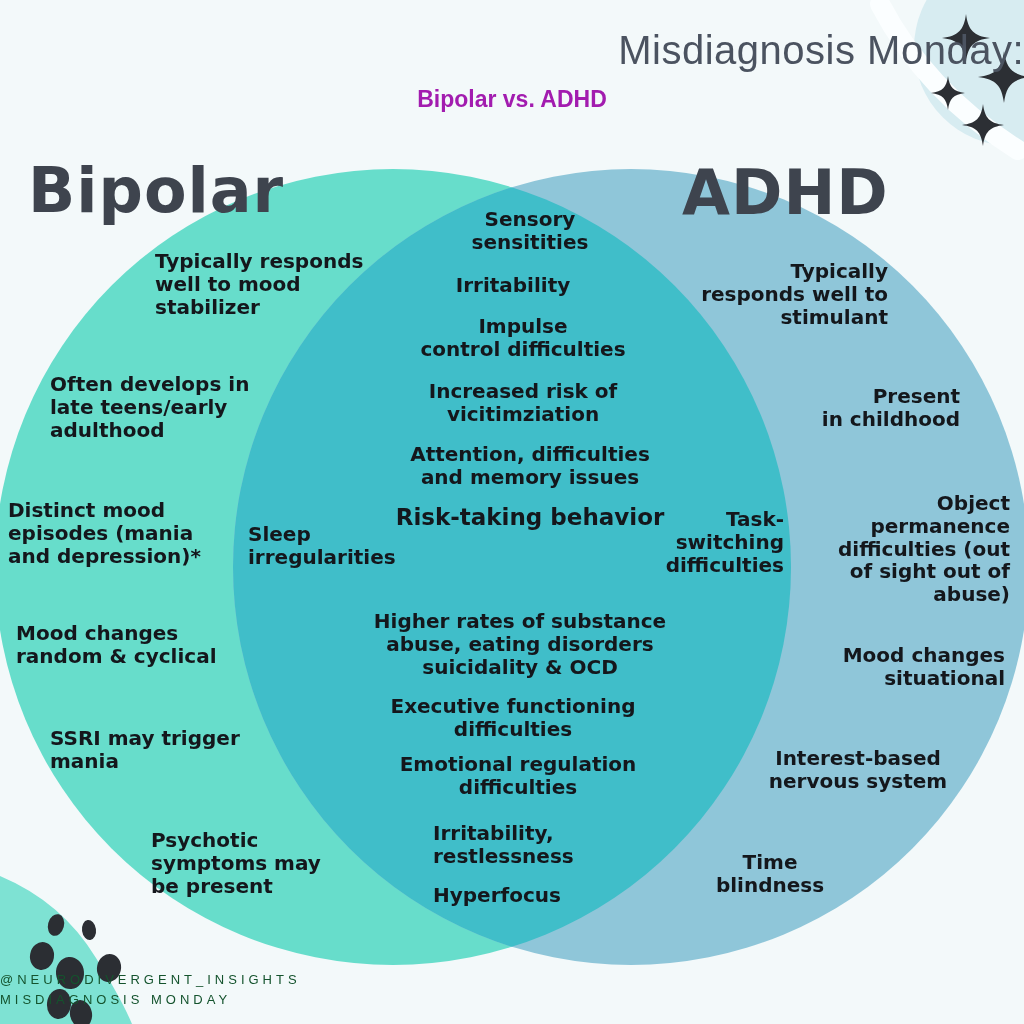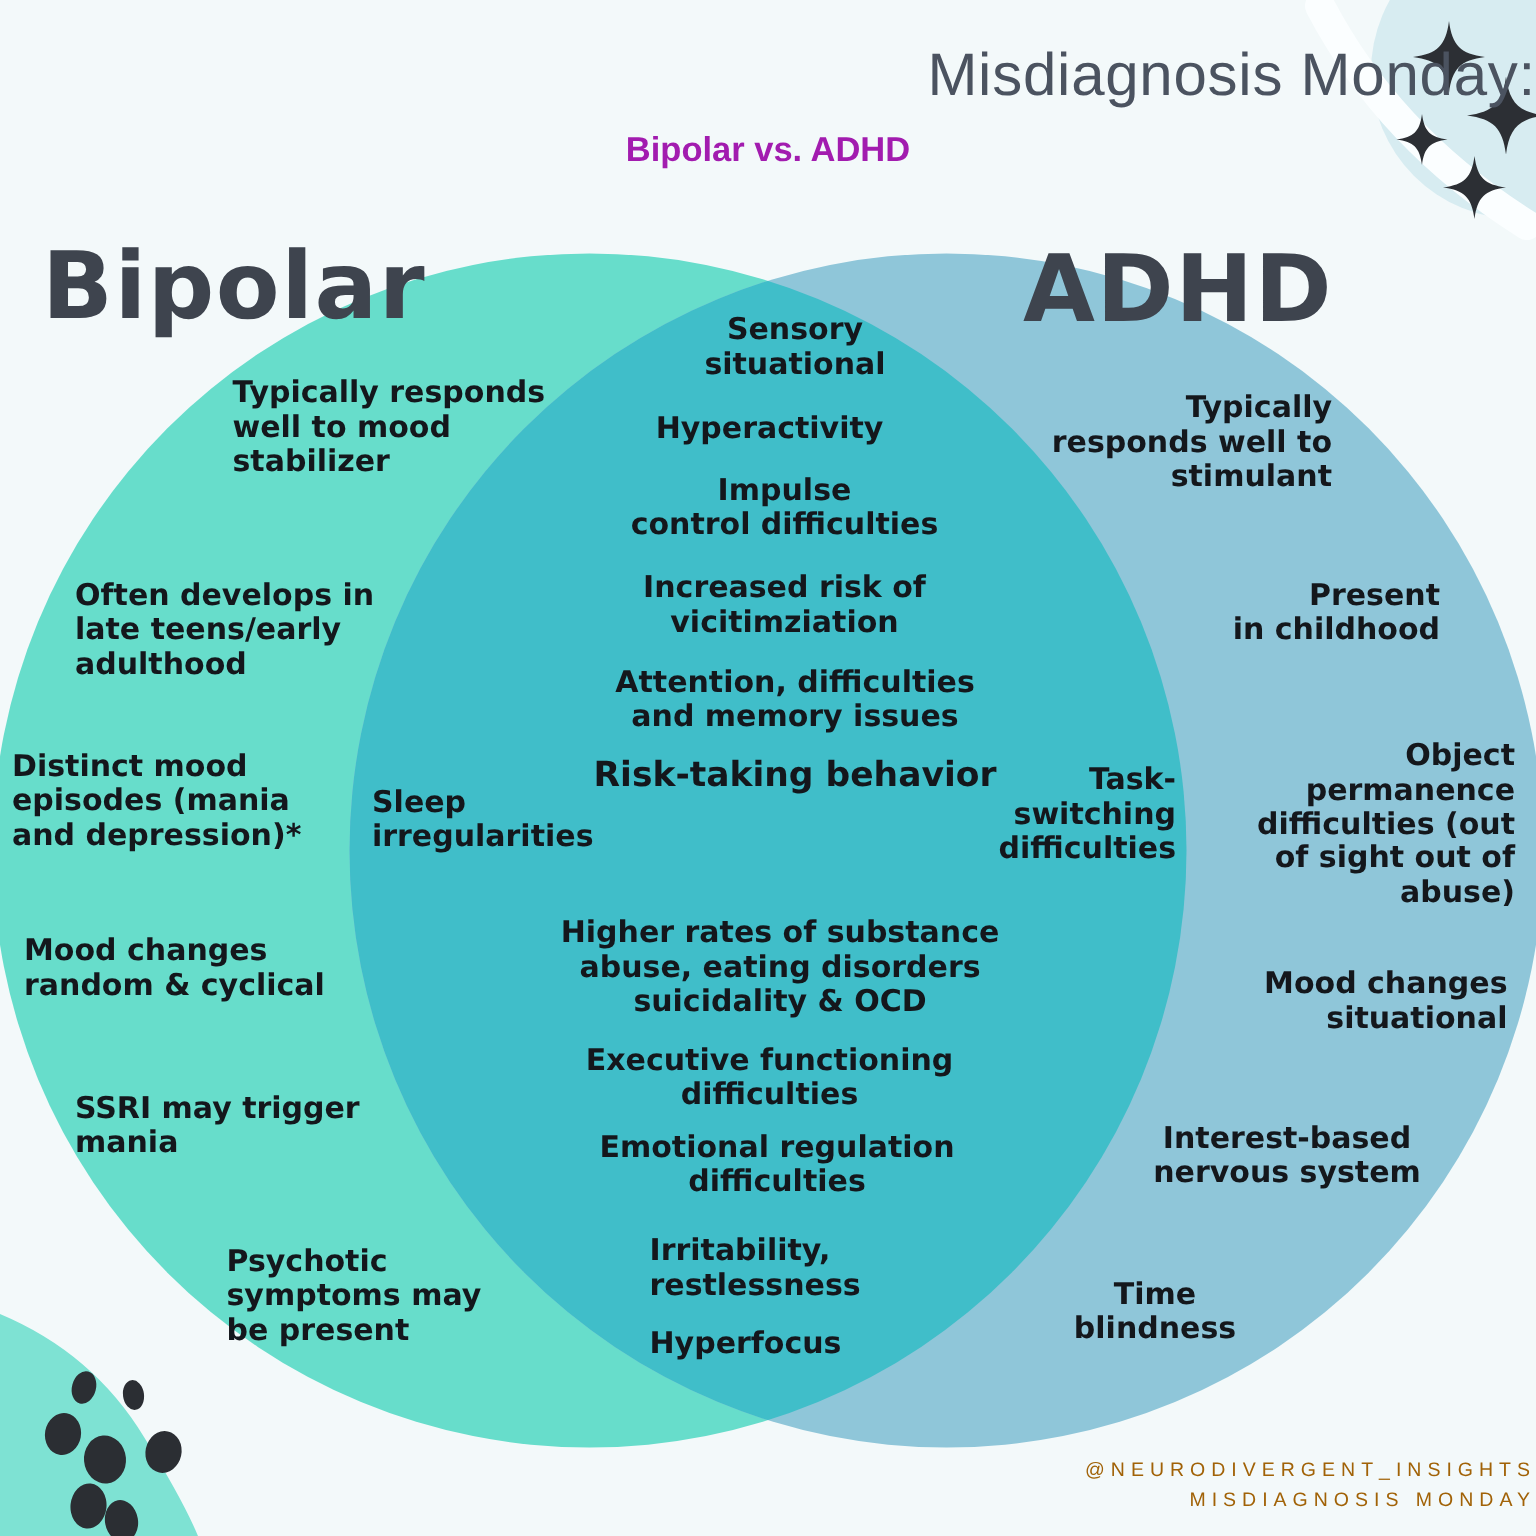--- a/index.html
+++ b/index.html
@@ -23,23 +23,23 @@
     position:absolute;font-weight:800;font-size:62px;color:#3e444e;
     letter-spacing:1px;line-height:1;
   }
   #label-bipolar{left:28px;top:160px;}
   #label-adhd{left:682px;top:162px;}
   .t{
     position:absolute;white-space:pre-line;
     font-weight:700;font-size:20px;line-height:1.14;color:#14171c;
   }
   .footer{
-    position:absolute;left:0;width:100%;text-align:right;
+    position:absolute;left:0;width:100%;text-align:left;
     font-family:"Liberation Sans",sans-serif;
-    font-size:13px;letter-spacing:4px;color:#a16207;font-weight:400;
+    font-size:13px;letter-spacing:4px;color:#14532d;font-weight:400;
   }
   #footer-line1{top:972px;}
   #footer-line2{top:992px;}
 </style>
 </head>
 <body>
 
 <div id="canvas">
 
   <svg id="venn-svg" width="1024" height="1024" viewBox="0 0 1024 1024">
@@ -76,37 +76,37 @@
 
   <div class="title">Misdiagnosis Monday:</div>
   <div class="subtitle">Bipolar vs. ADHD</div>
 
   <div id="label-bipolar" class="circle-label">Bipolar</div>
   <div id="label-adhd" class="circle-label">ADHD</div>
 
   <div class="t" style="left:155px;top:250px;width:260px;">Typically responds
 well to mood
 stabilizer</div>
-  <div class="t" style="left:50px;top:373px;width:240px;margin-top:12px;">Often develops in
+  <div class="t" style="left:50px;top:373px;width:240px;">Often develops in
 late teens/early
 adulthood</div>
   <div class="t" style="left:8px;top:499px;width:240px;">Distinct mood
 episodes (mania
 and depression)*</div>
   <div class="t" style="left:16px;top:622px;width:250px;">Mood changes
 random &amp; cyclical</div>
   <div class="t" style="left:50px;top:727px;width:240px;">SSRI may trigger
 mania</div>
   <div class="t" style="left:151px;top:829px;width:230px;">Psychotic
 symptoms may
 be present</div>
 
   <div class="t" style="left:380px;top:208px;width:300px;text-align:center;">Sensory
-situational</div>
-  <div class="t" style="left:363px;top:274px;width:300px;text-align:center;">Hyperactivity</div>
+sensitities</div>
+  <div class="t" style="left:363px;top:274px;width:300px;text-align:center;">Irritability</div>
   <div class="t" style="left:333px;top:315px;width:380px;text-align:center;">Impulse
 control difficulties</div>
   <div class="t" style="left:333px;top:380px;width:380px;text-align:center;">Increased risk of
 vicitimziation</div>
   <div class="t" style="left:340px;top:443px;width:380px;text-align:center;">Attention,  difficulties
 and memory  issues</div>
   <div class="t" style="left:380px;top:504px;width:300px;text-align:center;font-size:23px;">Risk-taking behavior</div>
   <div class="t" style="left:248px;top:523px;width:180px;">Sleep
 irregularities</div>
   <div class="t" style="left:632px;top:508px;width:152px;text-align:right;">Task-

